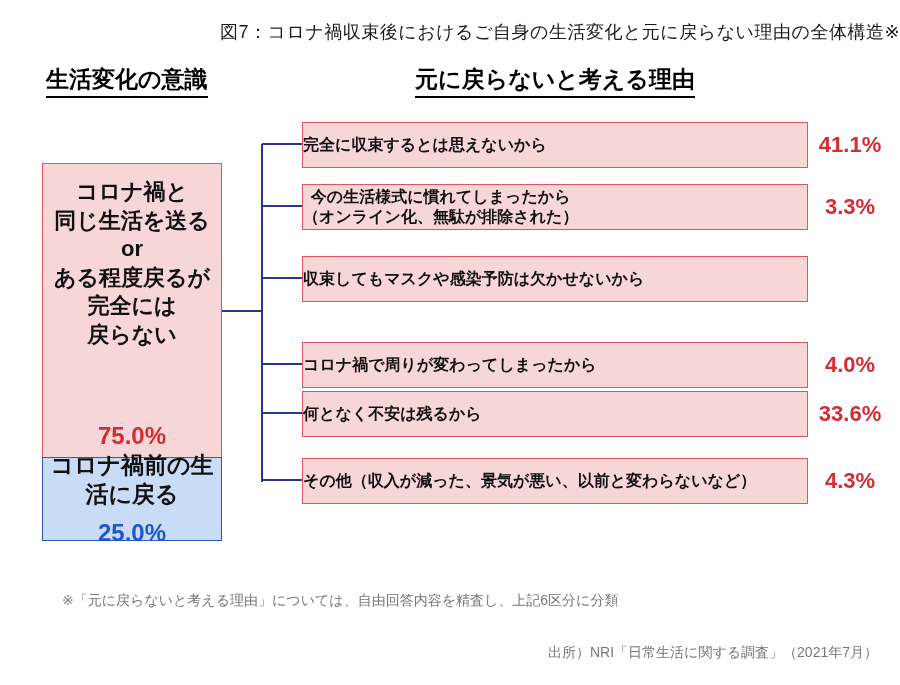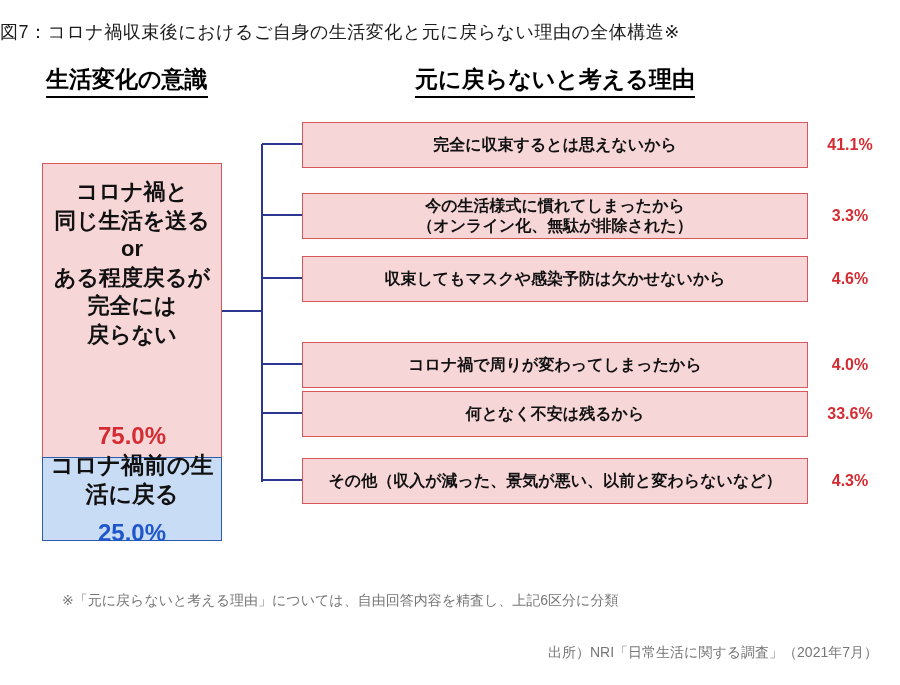--- a/index.html
+++ b/index.html
@@ -1,19 +1,19 @@
 <!DOCTYPE html>
 <html style="--ink: #1b1b1b; --pink-fill: #f7d6d8; --pink-border: #d8575d; --red-text: #d52b32; --blue-fill: #c9dcf5; --blue-border: #2f5ca8; --blue-text: #1f57cb; --line: #2b3690; --gray-text: #767676;"><head>
 <meta charset="utf-8">
 <style>
   html,body{margin:0;padding:0;background:#fff;}
   body{font-family:"Liberation Sans","DejaVu Sans",sans-serif;color:var(--ink,#1b1b1b);}
   .canvas{position:relative;width:900px;height:685px;background:#fff;overflow:hidden;}
 
-  .fig-title{position:absolute;left:0;top:20px;width:900px;text-align:left;
+  .fig-title{position:absolute;left:0;top:20px;width:900px;text-align:right;
     font-size:18px;letter-spacing:.5px;color:#1b1b1b;}
 
   .section-header{font-weight:bold;font-size:23px;color:#000;}
   .section-header .u{display:inline-block;padding-bottom:1px;border-bottom:2.5px solid #000;}
   .left-header{position:absolute;left:46px;top:64px;}
   .right-header{position:absolute;left:302px;top:64px;width:506px;text-align:center;}
 
   
   .stay-box{position:absolute;left:42px;top:163px;width:180px;height:330px;box-sizing:border-box;
     background:var(--pink-fill,#f7d6d8);border:1.5px solid var(--pink-border,#d8575d);}
@@ -32,26 +32,26 @@
   
   .line{position:absolute;background:var(--line,#2b3690);}
   .main-line{left:222px;top:310px;width:40px;height:2px;}
   .spine{left:261px;top:144px;width:2px;height:338px;}
 
   
   .reason-row{position:absolute;left:262px;height:46px;width:620px;}
   .branch{position:absolute;left:0;top:21px;width:40px;height:2px;background:var(--line,#2b3690);}
   .reason-box{position:absolute;left:40px;top:0;width:506px;height:46px;box-sizing:border-box;
     background:var(--pink-fill,#f7d6d8);border:1.5px solid var(--pink-border,#d8575d);
-    display:flex;align-items:center;justify-content:center;}
+    display:flex;align-items:center;justify-content:flex-start;}
   .reason-label{font-size:16px;font-weight:bold;line-height:1.25;text-align:center;
     white-space:pre-line;color:#111;}
   .reason-value{position:absolute;left:558px;top:0;width:60px;height:46px;
     display:flex;align-items:center;justify-content:center;
-    font-size:16px;font-weight:bold;color:var(--red-text,#d52b32);}
+    font-size:22px;font-weight:bold;color:var(--red-text,#d52b32);}
 
   .footnote{position:absolute;left:62px;top:592px;font-size:14px;color:var(--gray-text,#767676);}
   .source{position:absolute;right:22px;top:644px;font-size:14px;color:var(--gray-text,#767676);}
 </style>
 </head>
 <body>
 
 <div class="canvas">
 
   <div class="fig-title">図7：コロナ禍収束後におけるご自身の生活変化と元に戻らない理由の全体構造※</div>
@@ -84,34 +84,33 @@
   <div class="line spine"></div>
 
   <div>
       <div class="reason-row" style="top: 122px;">
         <div class="branch"></div>
         <div class="reason-box">
           <span class="reason-label">完全に収束するとは思えないから</span>
         </div>
         <div class="reason-value">41.1%</div>
       </div>
-      <div class="reason-row" style="top: 193px;">
+      <div class="reason-row" style="top: 184px;">
         <div class="branch"></div>
         <div class="reason-box">
           <span class="reason-label">今の生活様式に慣れてしまったから
 （オンライン化、無駄が排除された）</span>
         </div>
         <div class="reason-value">3.3%</div>
       </div>
       <div class="reason-row" style="top: 256px;">
         <div class="branch"></div>
         <div class="reason-box">
           <span class="reason-label">収束してもマスクや感染予防は欠かせないから</span>
         </div>
-        <div class="reason-value">4.6%</div>
       </div>
       <div class="reason-row" style="top: 342px; text-decoration: underline;">
         <div class="branch"></div>
         <div class="reason-box">
           <span class="reason-label">コロナ禍で周りが変わってしまったから</span>
         </div>
         <div class="reason-value">4.0%</div>
       </div>
       <div class="reason-row" style="top: 391px;">
         <div class="branch"></div>

